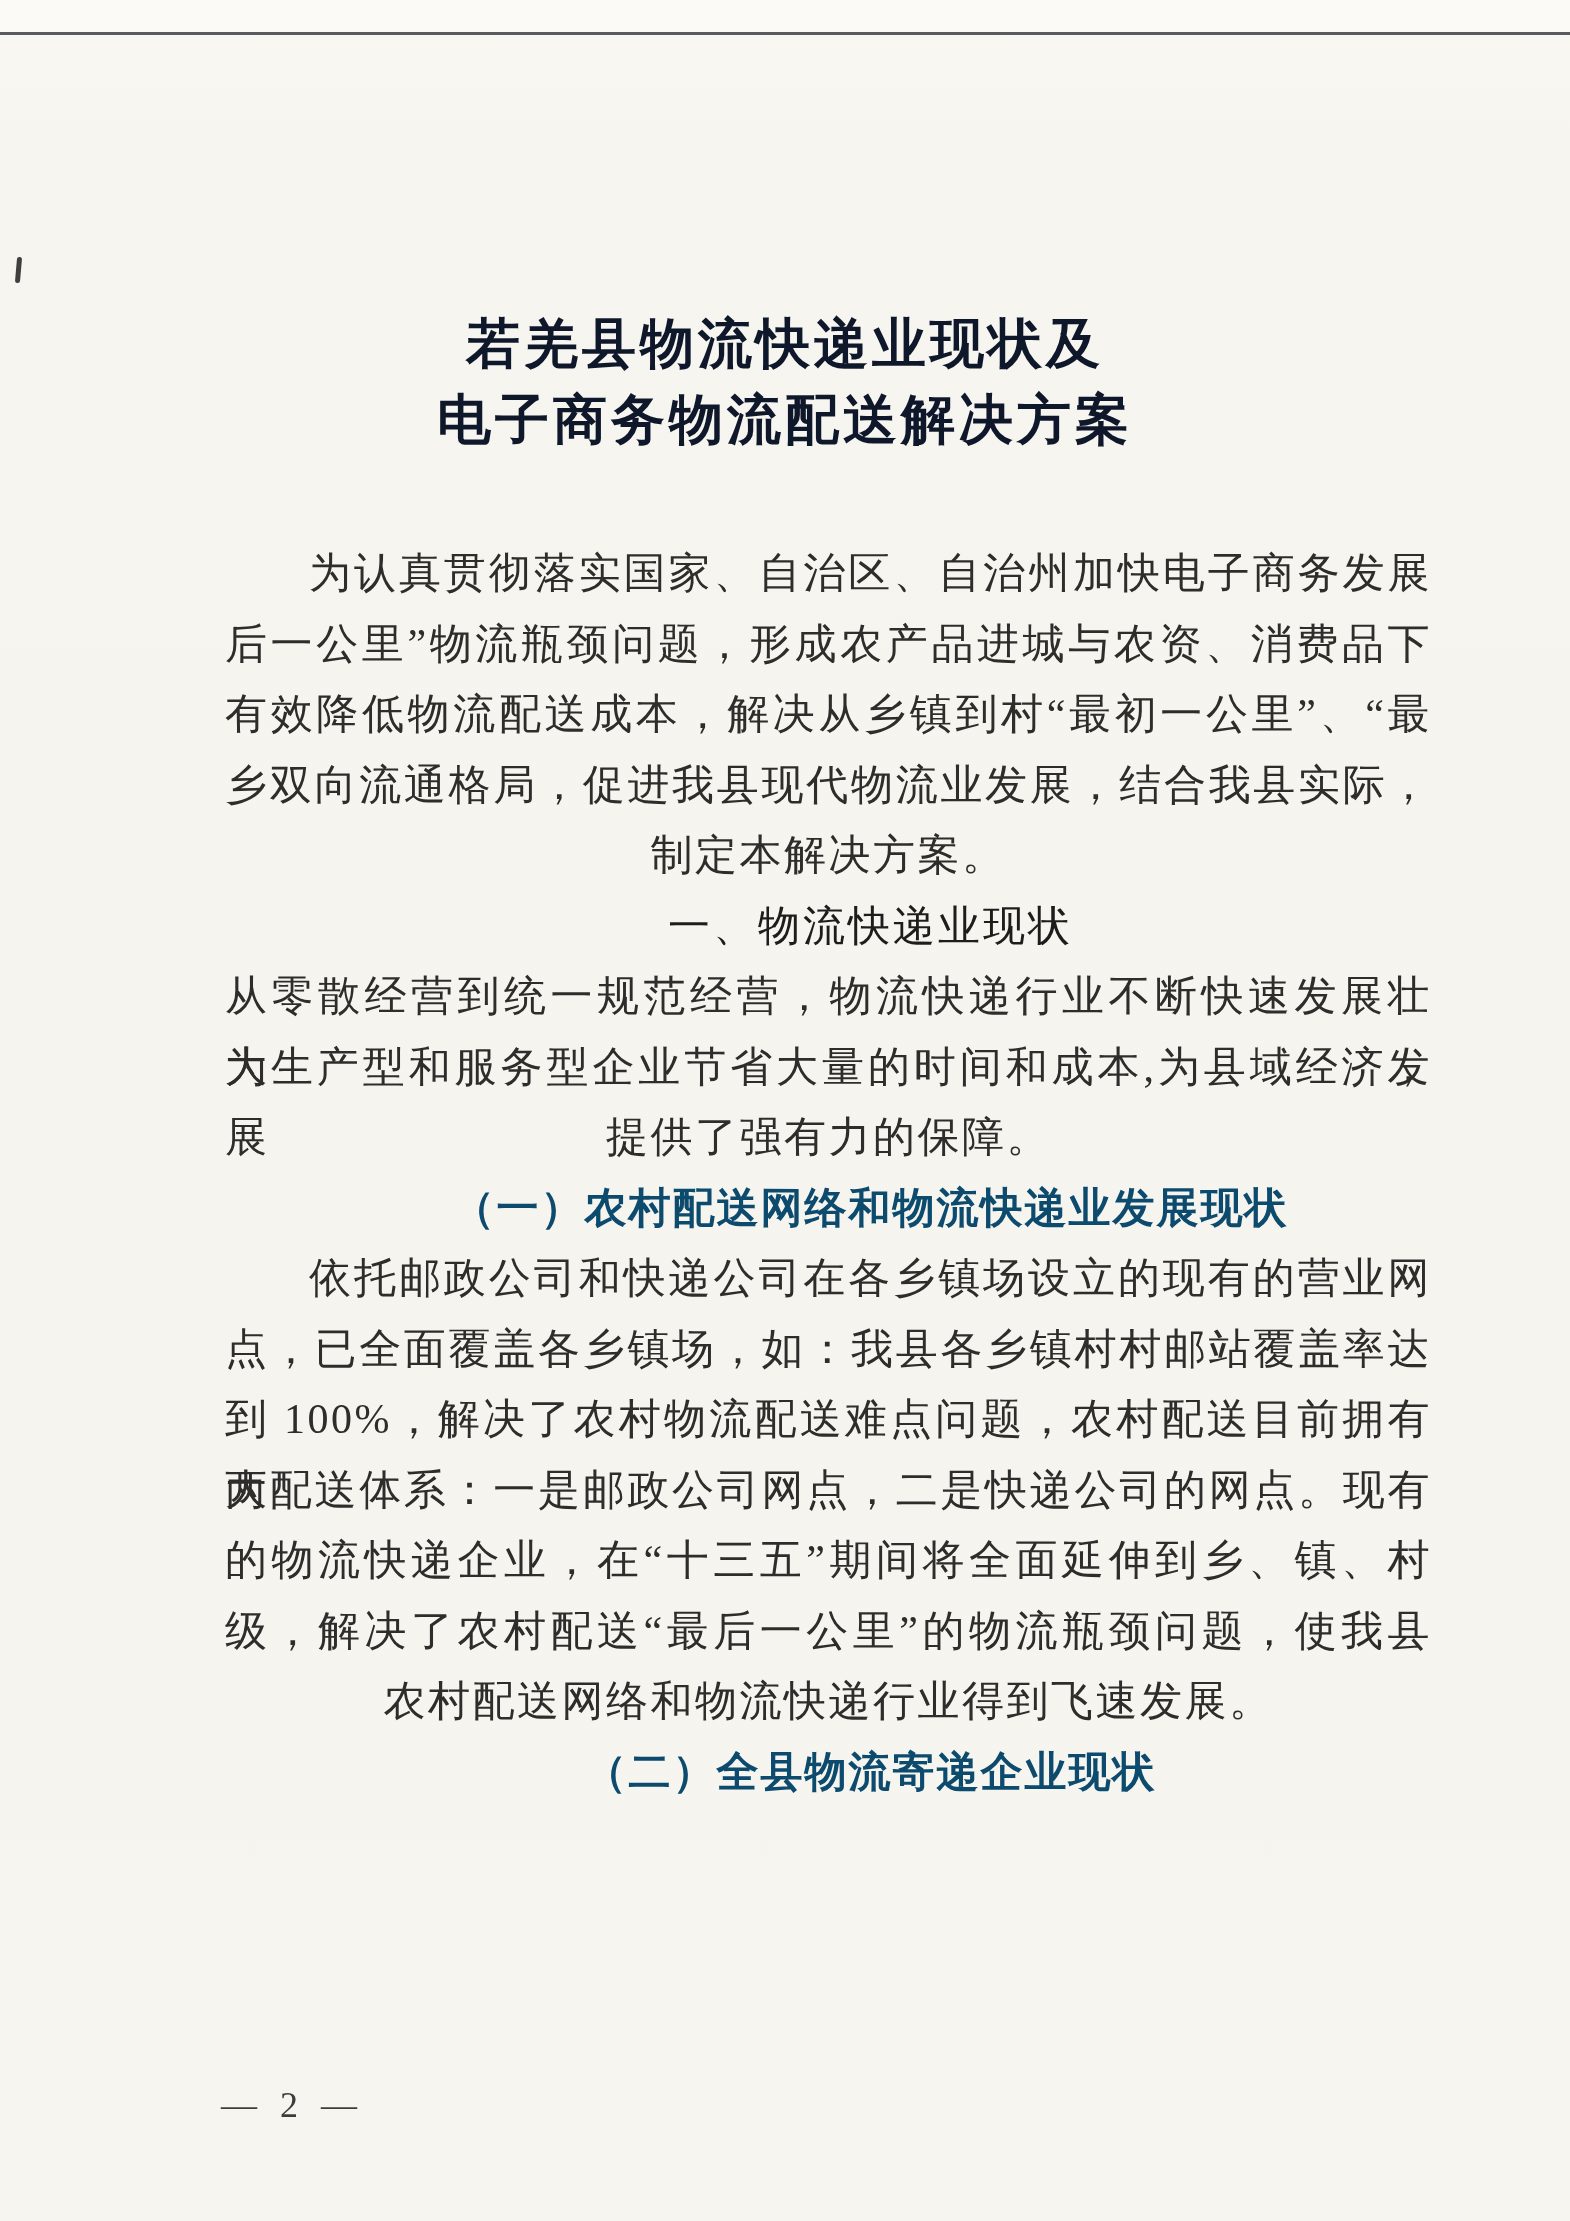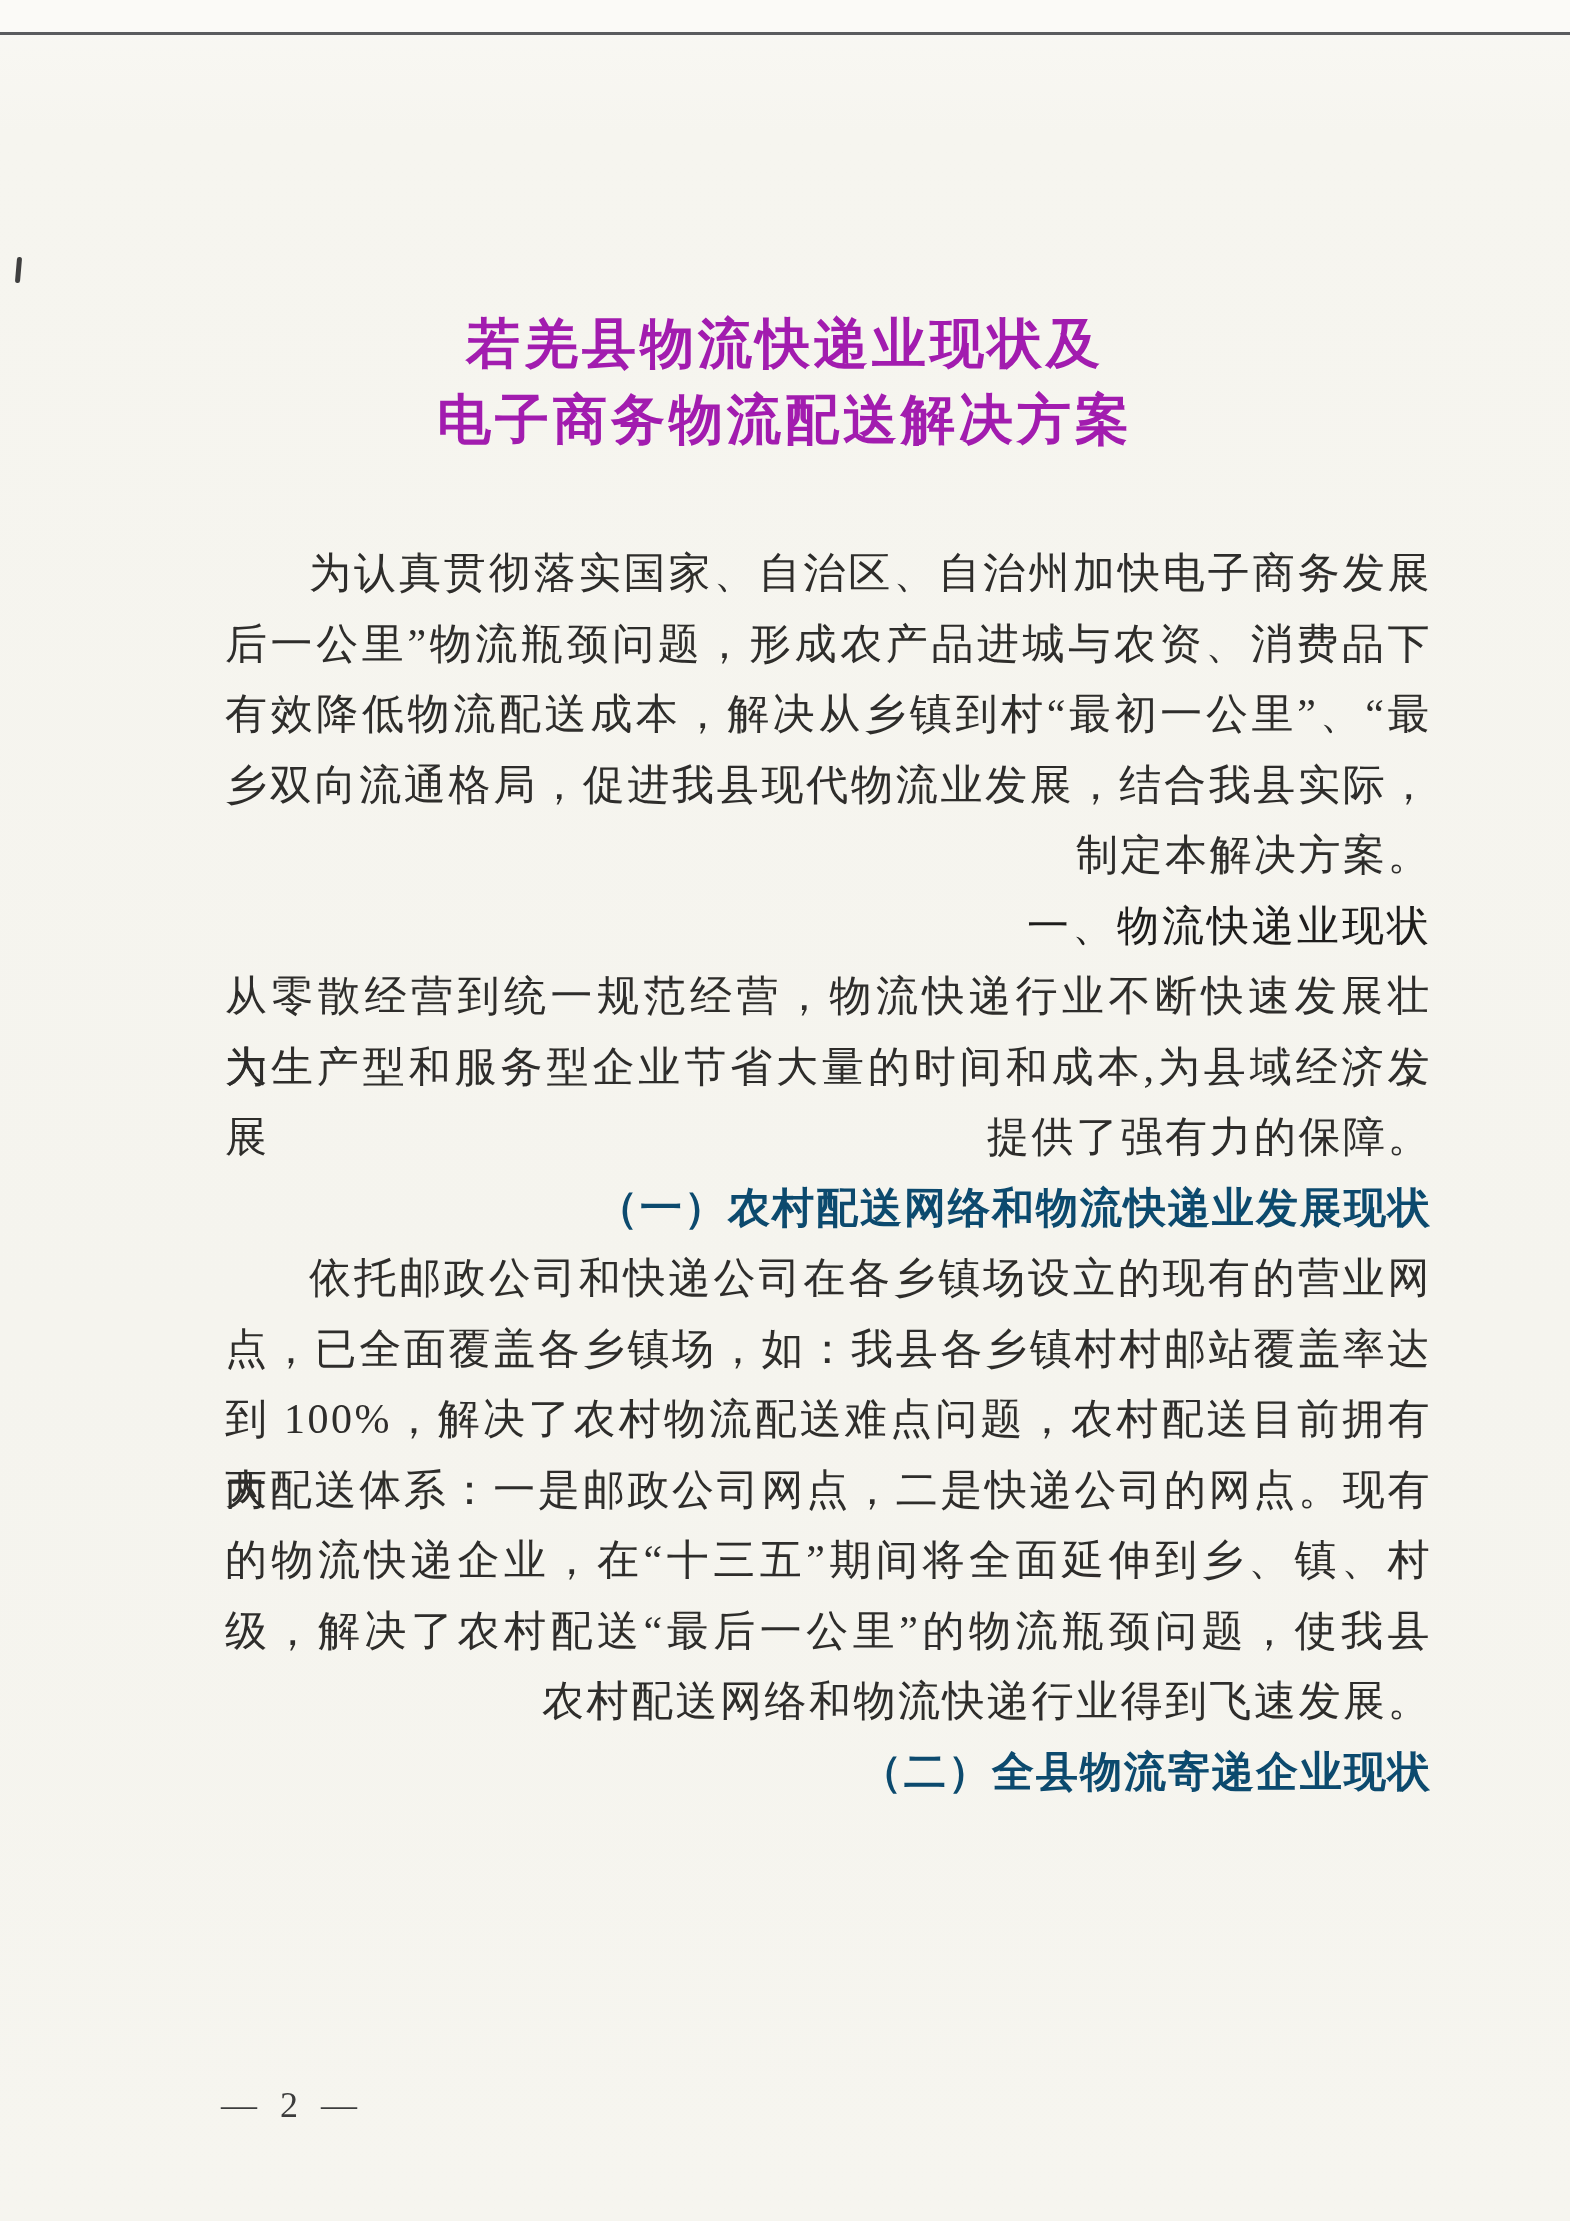--- a/index.html
+++ b/index.html
@@ -34,42 +34,42 @@
     background: #3f3f3f;
     border-radius: 3px;
     transform: rotate(5deg);
   }
   
   .title-block {
     position: absolute;
     top: 306px; left: 0;
     width: 100%;
     text-align: center;
-    color: #a21caf;
+    color: #0f172a;
     font-weight: bold;
     font-size: 54px;
     line-height: 76px;
     letter-spacing: 4px;
     font-family: "Liberation Serif", serif;
   }
   
   .content {
     position: absolute;
     left: 225px;
     top: 538px;
     width: 1207px;
     font-size: 42px;
     color: #2e2d2b;
     letter-spacing: 2.5px;
     font-family: "Liberation Serif", serif;
   }
   .line {
     height: 70.5px;
     line-height: 70.5px;
-    text-align: right;
+    text-align: center;
   }
   .jf  { text-align: justify; text-align-last: justify; }
   .ind { text-indent: 84px; }
   .h1  {
     font-family: "Liberation Sans", sans-serif;
     font-weight: 400;
     color: #1e1d1c;
     letter-spacing: 3px;
   }
   .h2  {

